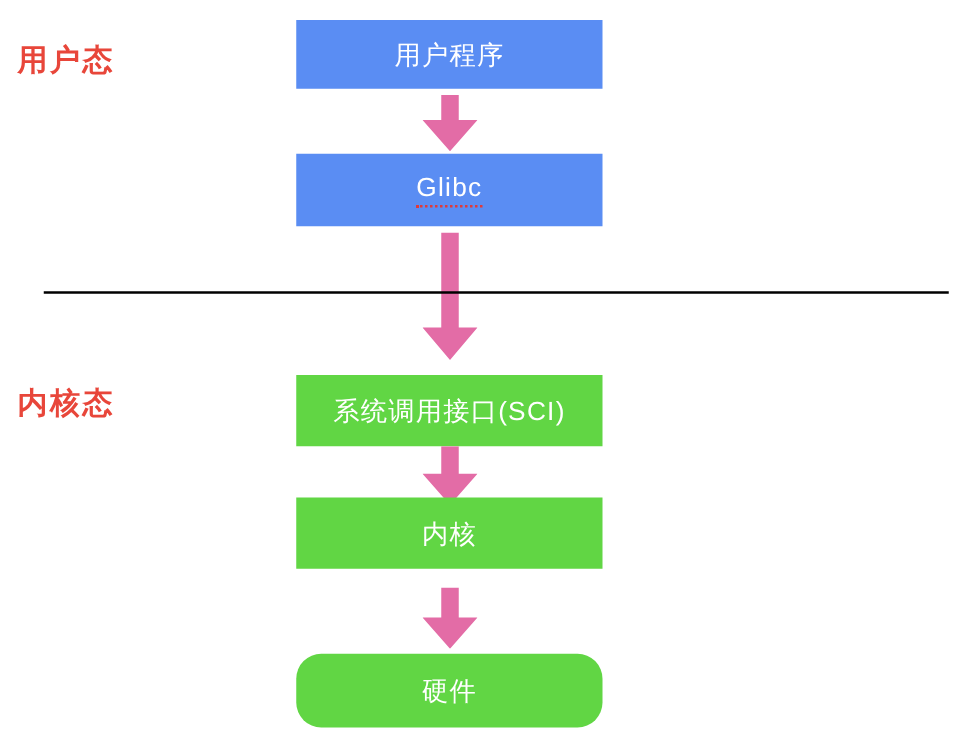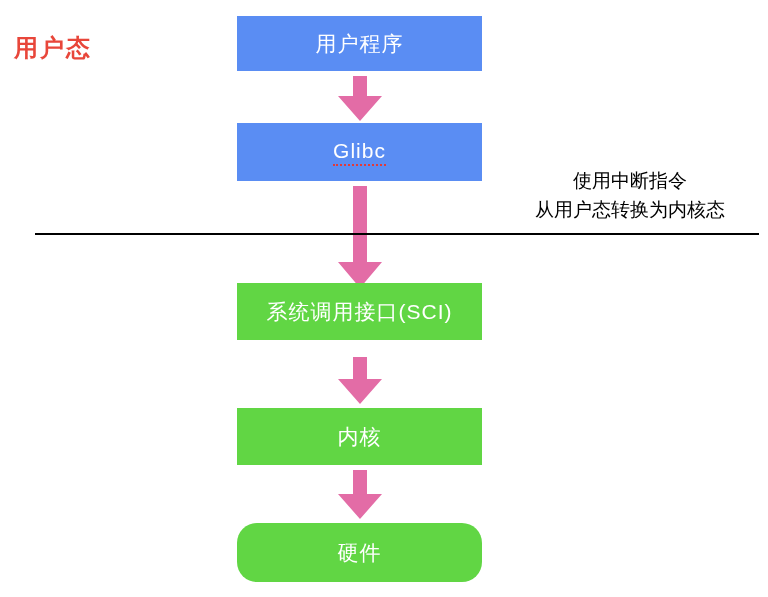--- a/index.html
+++ b/index.html
@@ -42,22 +42,22 @@
     justify-content: center;
     color: var(--color-box-text);
     font-size: 21px;
     font-weight: normal;
     letter-spacing: 1px;
   }
   .box.user   { background: var(--color-user-box); }
   .box.kernel { background: var(--color-kernel-box); }
   .box-user-program { top: 16px;  height: 55px; }
   .box-glibc        { top: 123px; height: 58px; }
-  .box-sci          { top: 283px; height: 57px; }
-  .box-core         { top: 408px; height: 57px; justify-content: center; }
+  .box-sci          { top: 300px; height: 57px; }
+  .box-core         { top: 398px; height: 57px; justify-content: center; }
   .box-hardware     { top: 523px; height: 59px; border-radius: 20px; }
 
   .spellcheck {
     border-bottom: 2px dotted var(--color-spellcheck);
     padding-bottom: 1px;
     text-align: right;
   }
 
   .arrow {
     position: absolute;
@@ -88,43 +88,40 @@
     color: var(--color-annotation-text);
   }
 </style>
 </head>
 <body>
 
 <div class="canvas">
 
   <div class="mode-label user">用户态</div>
 
+  <div class="mode-label kernel">内核态</div>
 
   <div class="box user box-user-program">
     <span>用户程序</span>
   </div>
 
   <svg class="arrow arrow-1" viewBox="0 0 44 45" aria-hidden="true">
     <polygon points="15,0 29,0 29,20 44,20 22,45 0,20 15,20"></polygon>
   </svg>
 
   <div class="box user box-glibc">
     <span class="spellcheck">Glibc</span>
   </div>
 
   <svg class="arrow arrow-2" viewBox="0 0 44 102" aria-hidden="true">
     <polygon points="15,0 29,0 29,76 44,76 22,102 0,76 15,76"></polygon>
   </svg>
 
   <div class="divider"></div>
 
-  <div class="annotation">
-    <div>使用中断指令</div>
-    <div>从用户态转换为内核态</div>
-  </div>
 
   <div class="box kernel box-sci">
     <span>系统调用接口(SCI)</span>
   </div>
 
   <svg class="arrow arrow-3" viewBox="0 0 44 47" aria-hidden="true">
     <polygon points="15,0 29,0 29,22 44,22 22,47 0,22 15,22"></polygon>
   </svg>
 
   <div class="box kernel box-core">

